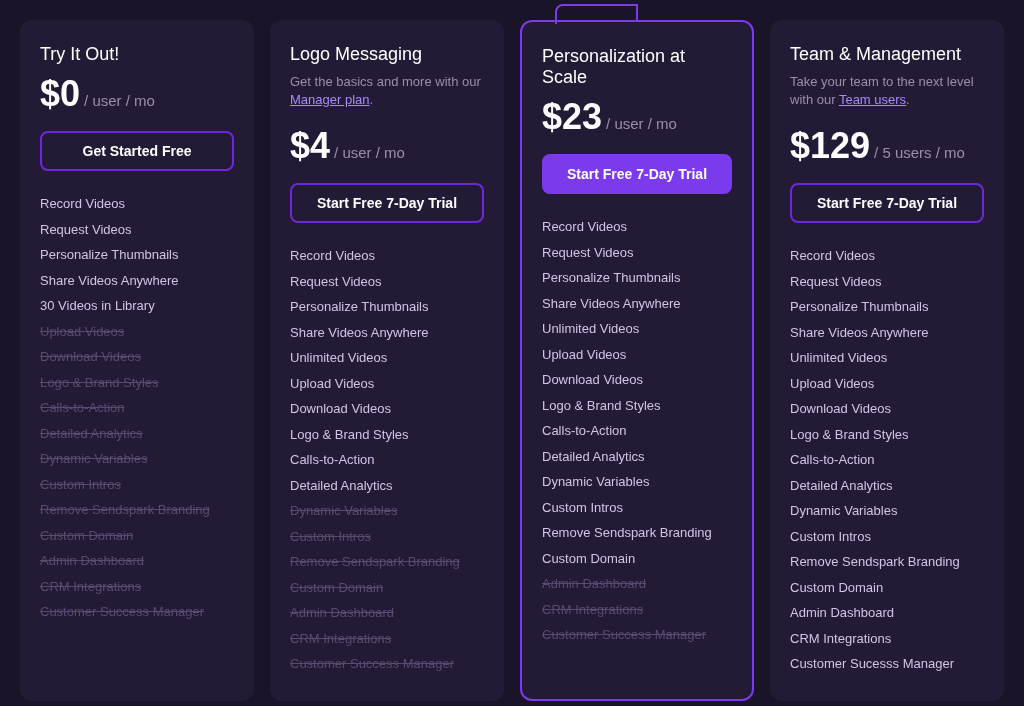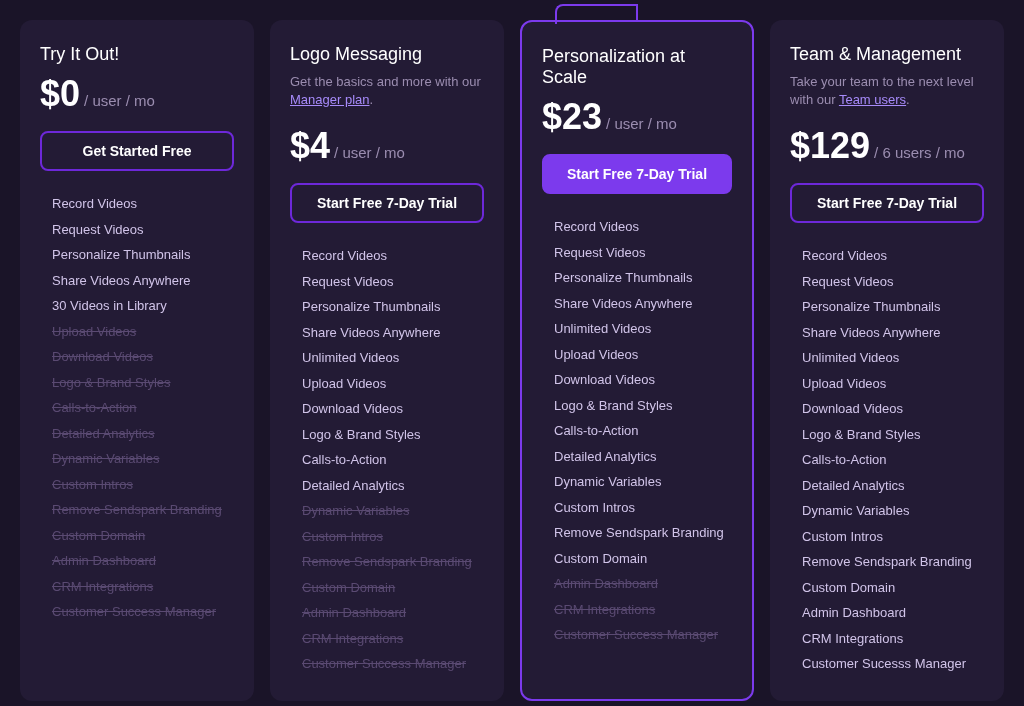--- a/index.html
+++ b/index.html
@@ -95,21 +95,20 @@
       background-color: transparent;
       color: #ffffff;
     }
     .cta-button.primary {
       background-color: #7c3aed;
       border-color: #7c3aed;
       color: #ffffff;
     }
     .features-list {
       list-style: none;
-      margin-left: 12px;
     }
     .features-list li {
       font-size: 13px;
       color: #d1c4e9;
       padding: 3px 0;
       line-height: 1.5;
     }
     .features-list li.strikethrough {
       color: #5a4a72;
       text-decoration: line-through;
@@ -180,21 +179,21 @@
         <li>Dynamic Variables</li>
         <li>Custom Intros</li>
         <li>Remove Sendspark Branding</li>
         <li>Custom Domain</li>
         <li class="strikethrough">Admin Dashboard</li>
         <li class="strikethrough">CRM Integrations</li>
         <li class="strikethrough">Customer Success Manager</li>
       </ul></div>
     <div class="pricing-card"><div class="plan-name">Team &amp; Management</div><div class="plan-description">Take your team to the next level with our <a href="#">Team users</a>.</div><div class="price-row">
         <span class="price-amount">$129</span>
-        <span class="price-period">/ 6 users / mo</span>
+        <span class="price-period">/ 5 users / mo</span>
       </div><button class="cta-button">Start Free 7-Day Trial</button><ul class="features-list">
         <li>Record Videos</li>
         <li>Request Videos</li>
         <li>Personalize Thumbnails</li>
         <li>Share Videos Anywhere</li>
         <li>Unlimited Videos</li>
         <li>Upload Videos</li>
         <li>Download Videos</li>
         <li>Logo &amp; Brand Styles</li>
         <li>Calls-to-Action</li>

